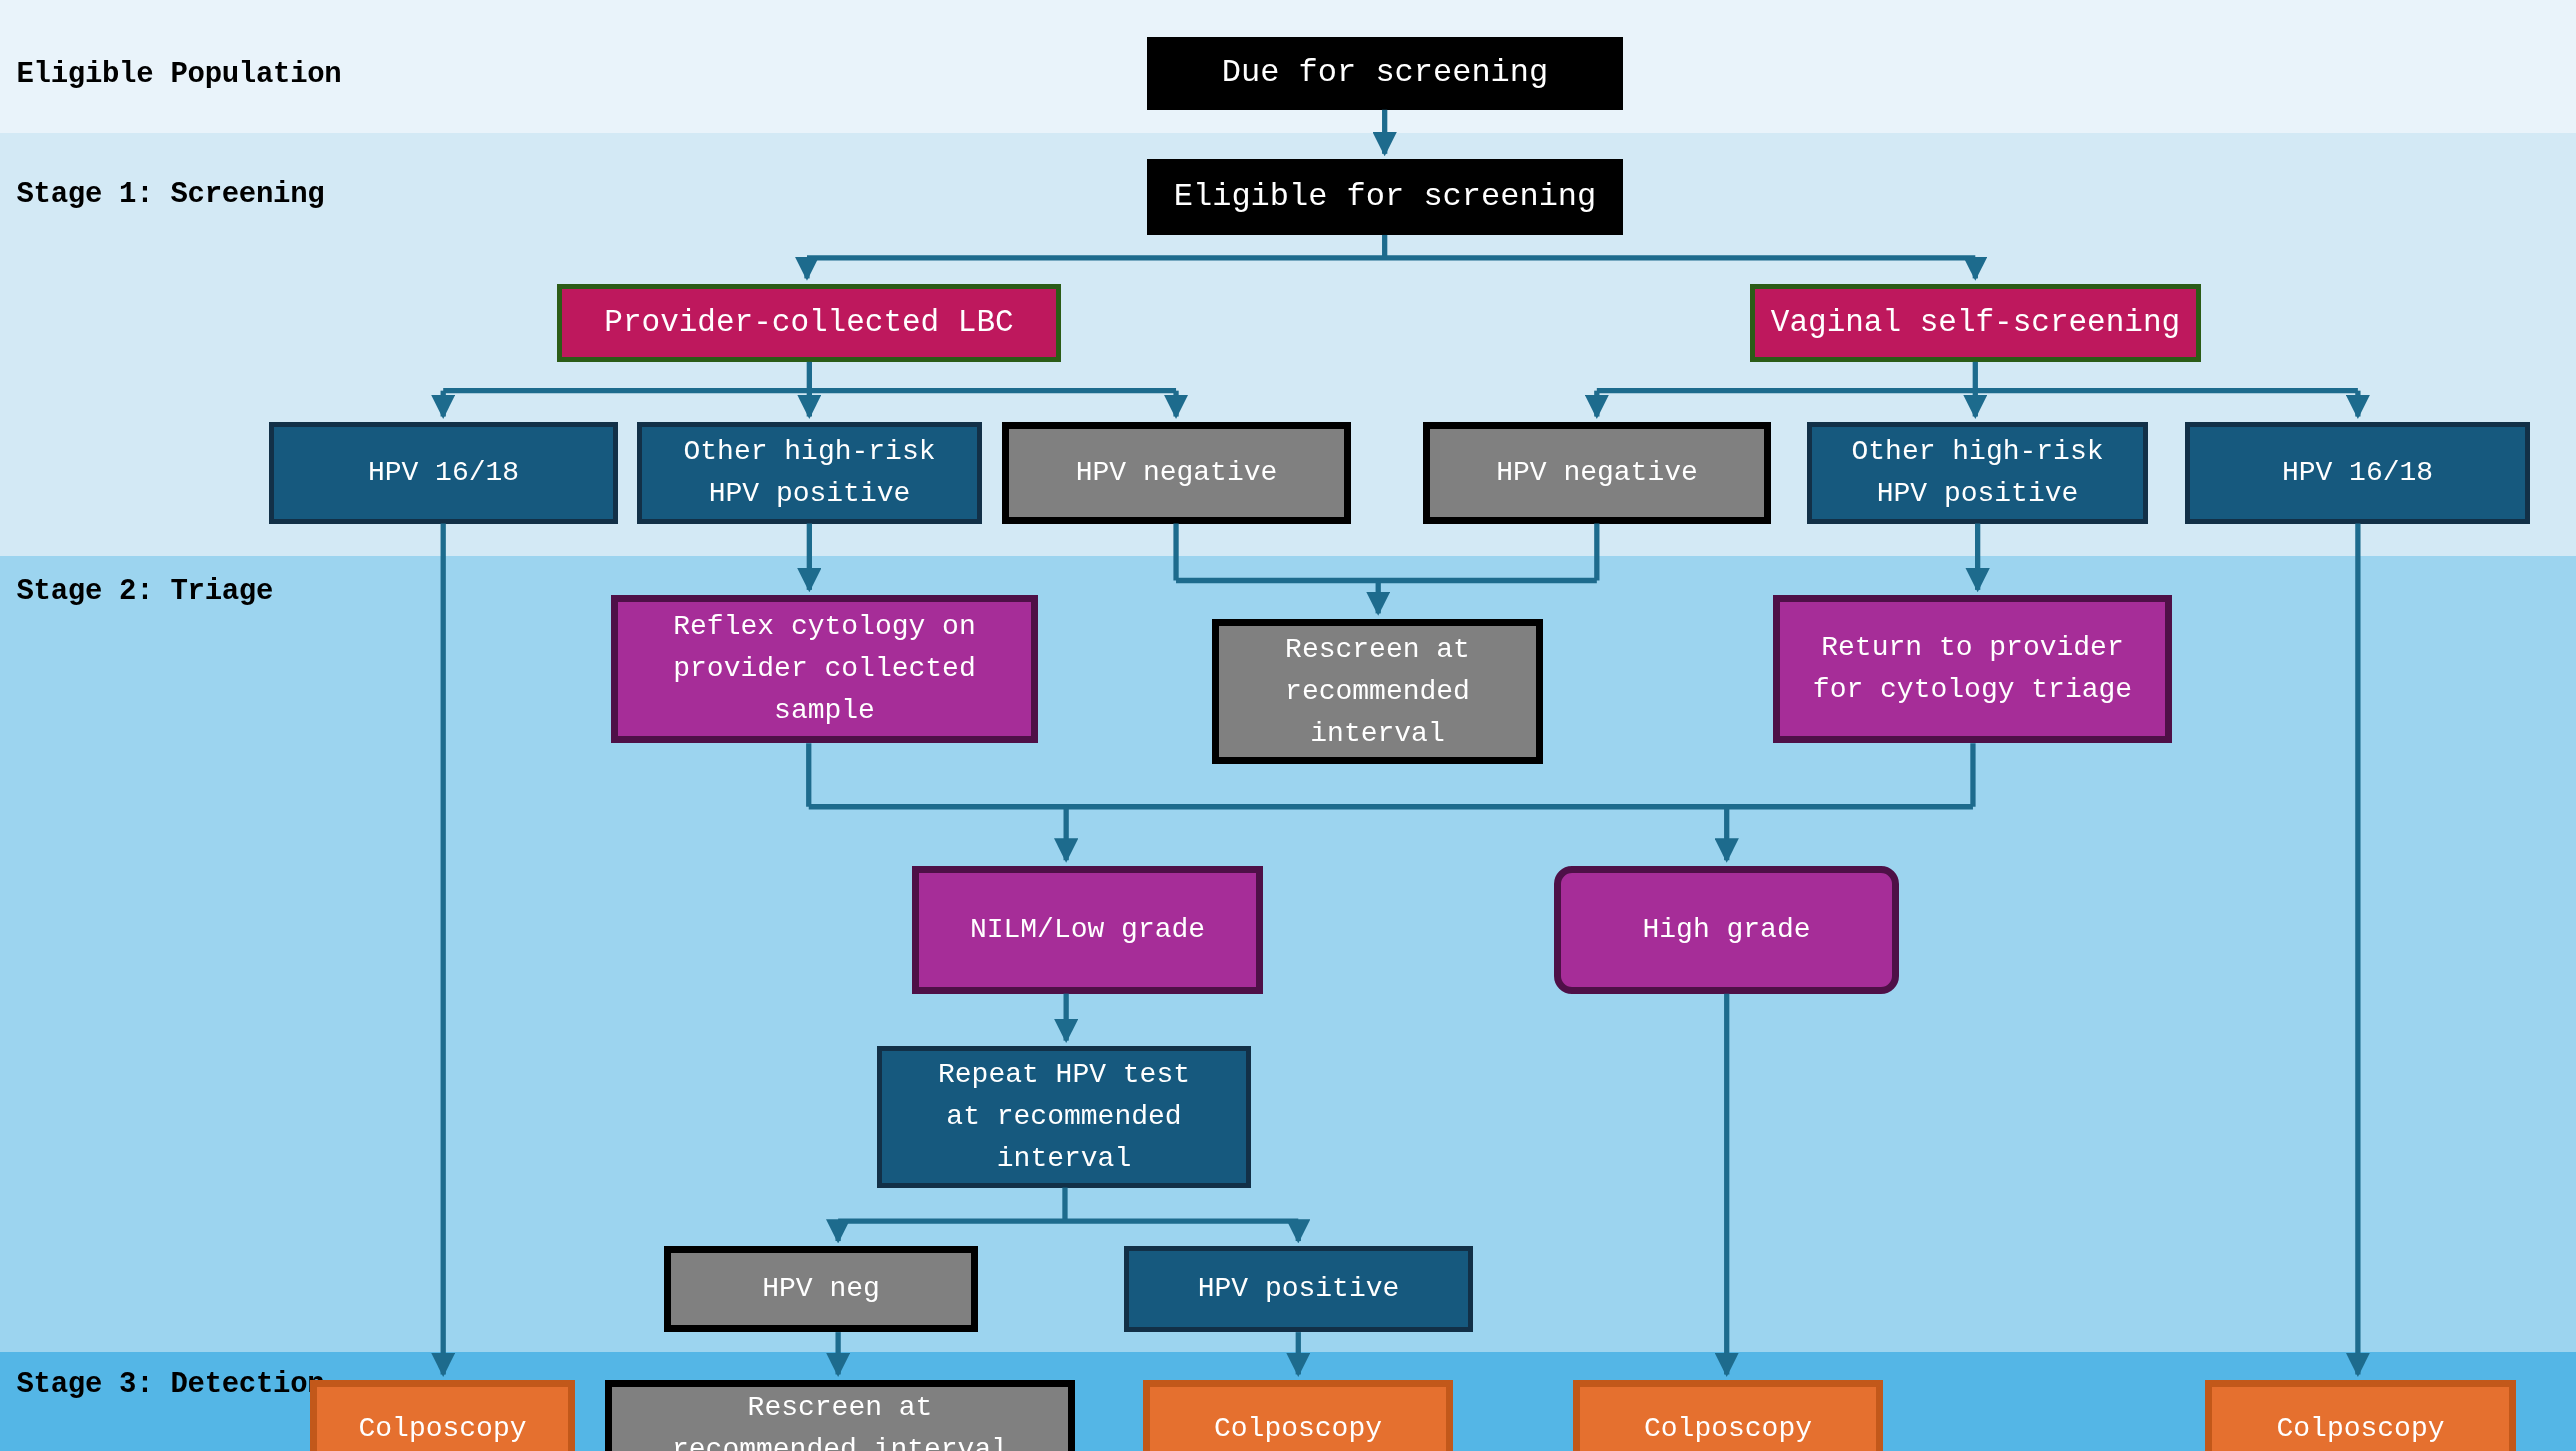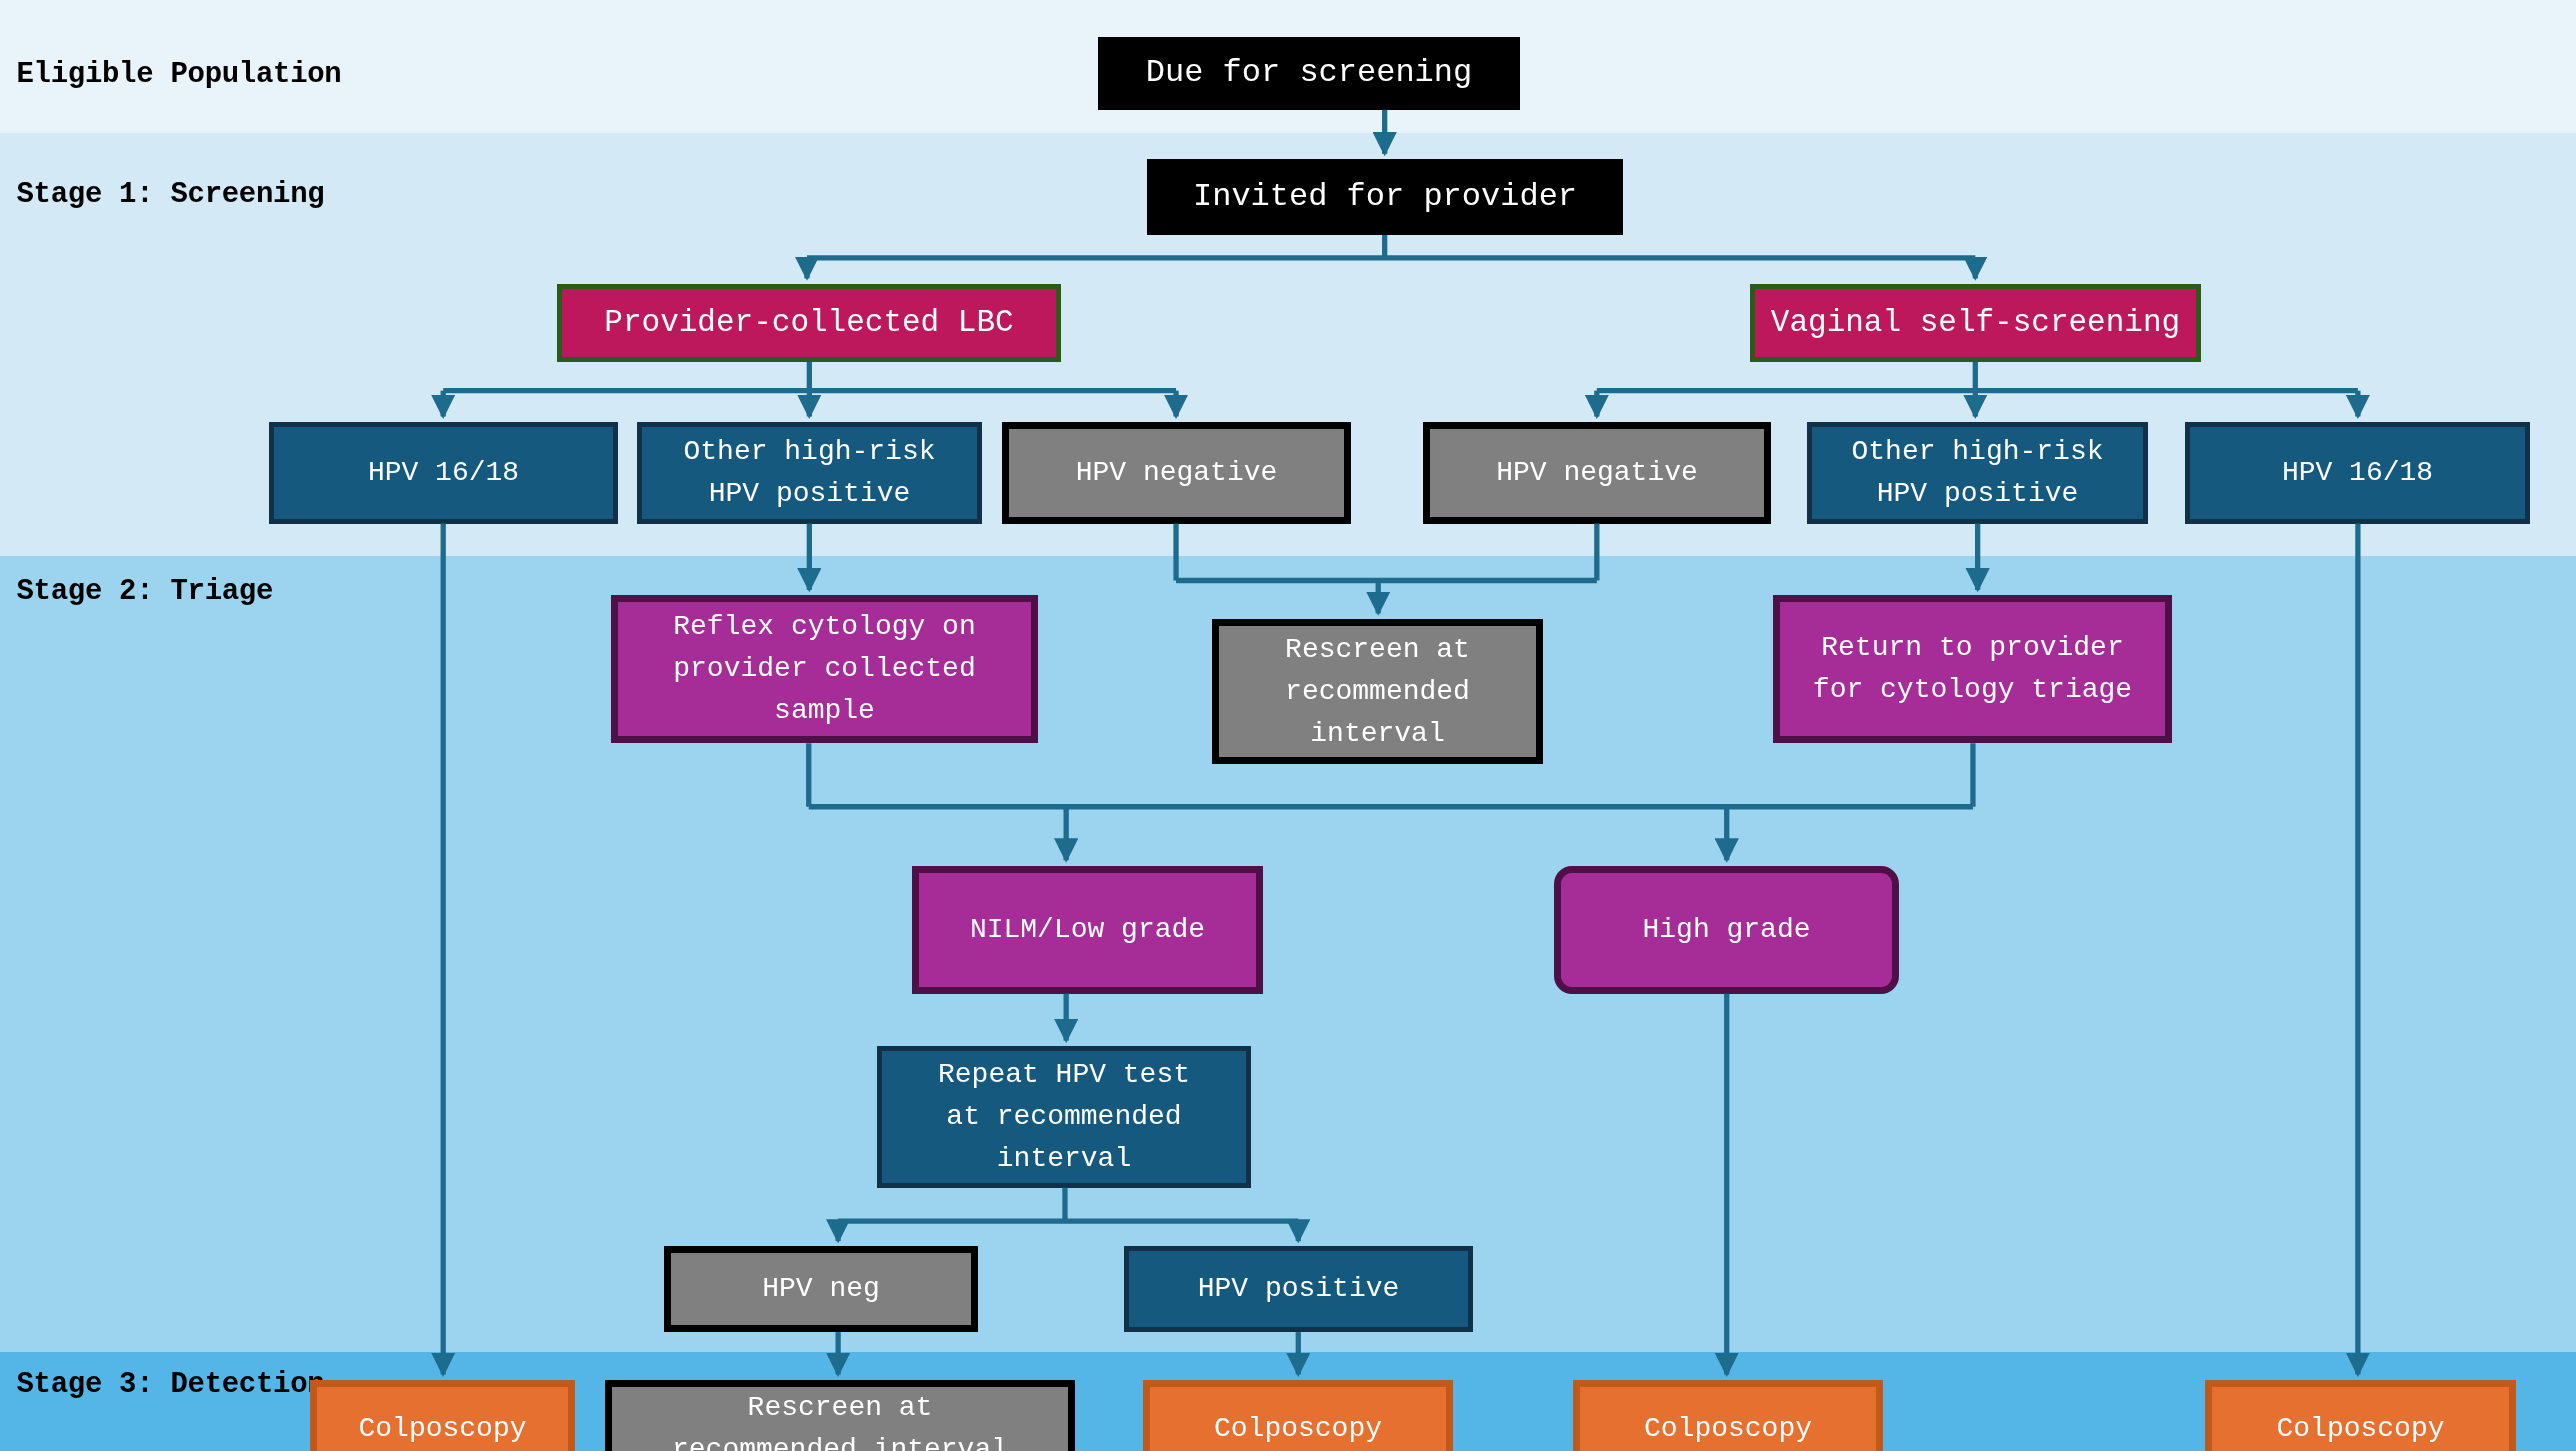--- a/index.html
+++ b/index.html
@@ -42,22 +42,22 @@
   <div class="band band-2"></div>
   <div class="band band-3"></div>
   <div class="band band-4"></div>
 
   <div class="band-label band-label-1">Eligible Population</div>
   <div class="band-label band-label-2">Stage 1: Screening</div>
   <div class="band-label band-label-3">Stage 2: Triage</div>
   <div class="band-label band-label-4">Stage 3: Detection</div>
 
   <div id="nodes">
-      <div class="node black" style="left: 1098px; top: 5.9px; width: 422px; height: 73px;">Due for screening</div>
-      <div class="node black" style="left: 1147px; top: 128px; width: 476px; height: 76px;">Invited for provider</div>
+      <div class="node black" style="left: 1147px; top: 5.9px; width: 476px; height: 73px;">Due for screening</div>
+      <div class="node black" style="left: 1147px; top: 128px; width: 476px; height: 76px;">Eligible for screening</div>
       <div class="node green" style="left: 557px; top: 253px; width: 504px; height: 78px;">Provider-collected LBC</div>
       <div class="node green" style="left: 1750px; top: 253px; width: 451px; height: 78px;">Vaginal self-screening</div>
       <div class="node teal" style="left: 269px; top: 391px; width: 349px; height: 102px;">HPV 16/18</div>
       <div class="node teal" style="left: 637px; top: 391px; width: 345px; height: 102px;">Other high-risk
 HPV positive</div>
       <div class="node gray" style="left: 1002px; top: 391px; width: 349px; height: 102px;">HPV negative</div>
       <div class="node gray" style="left: 1423px; top: 391px; width: 348px; height: 102px;">HPV negative</div>
       <div class="node teal" style="left: 1807px; top: 391px; width: 341px; height: 102px;">Other high-risk
 HPV positive</div>
       <div class="node teal" style="left: 2185px; top: 391px; width: 345px; height: 102px;">HPV 16/18</div>

